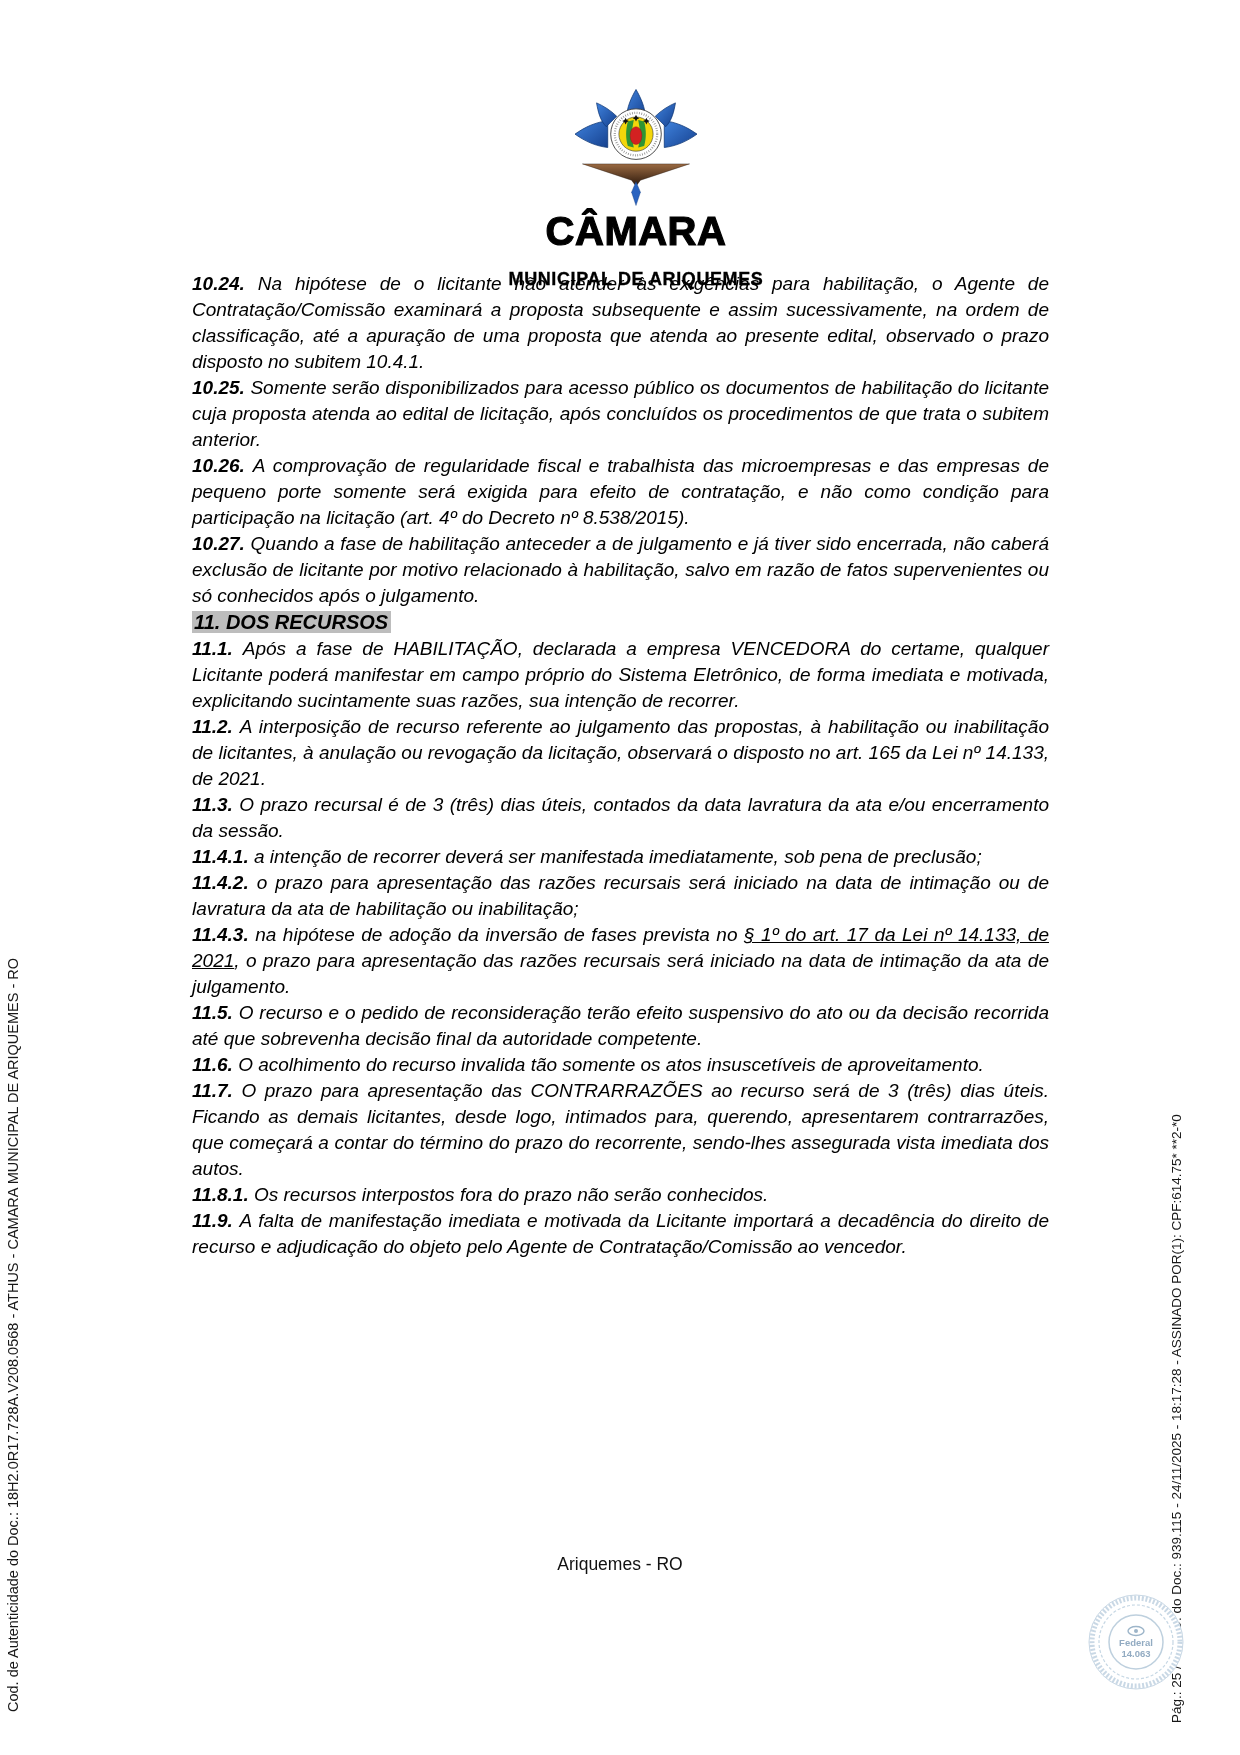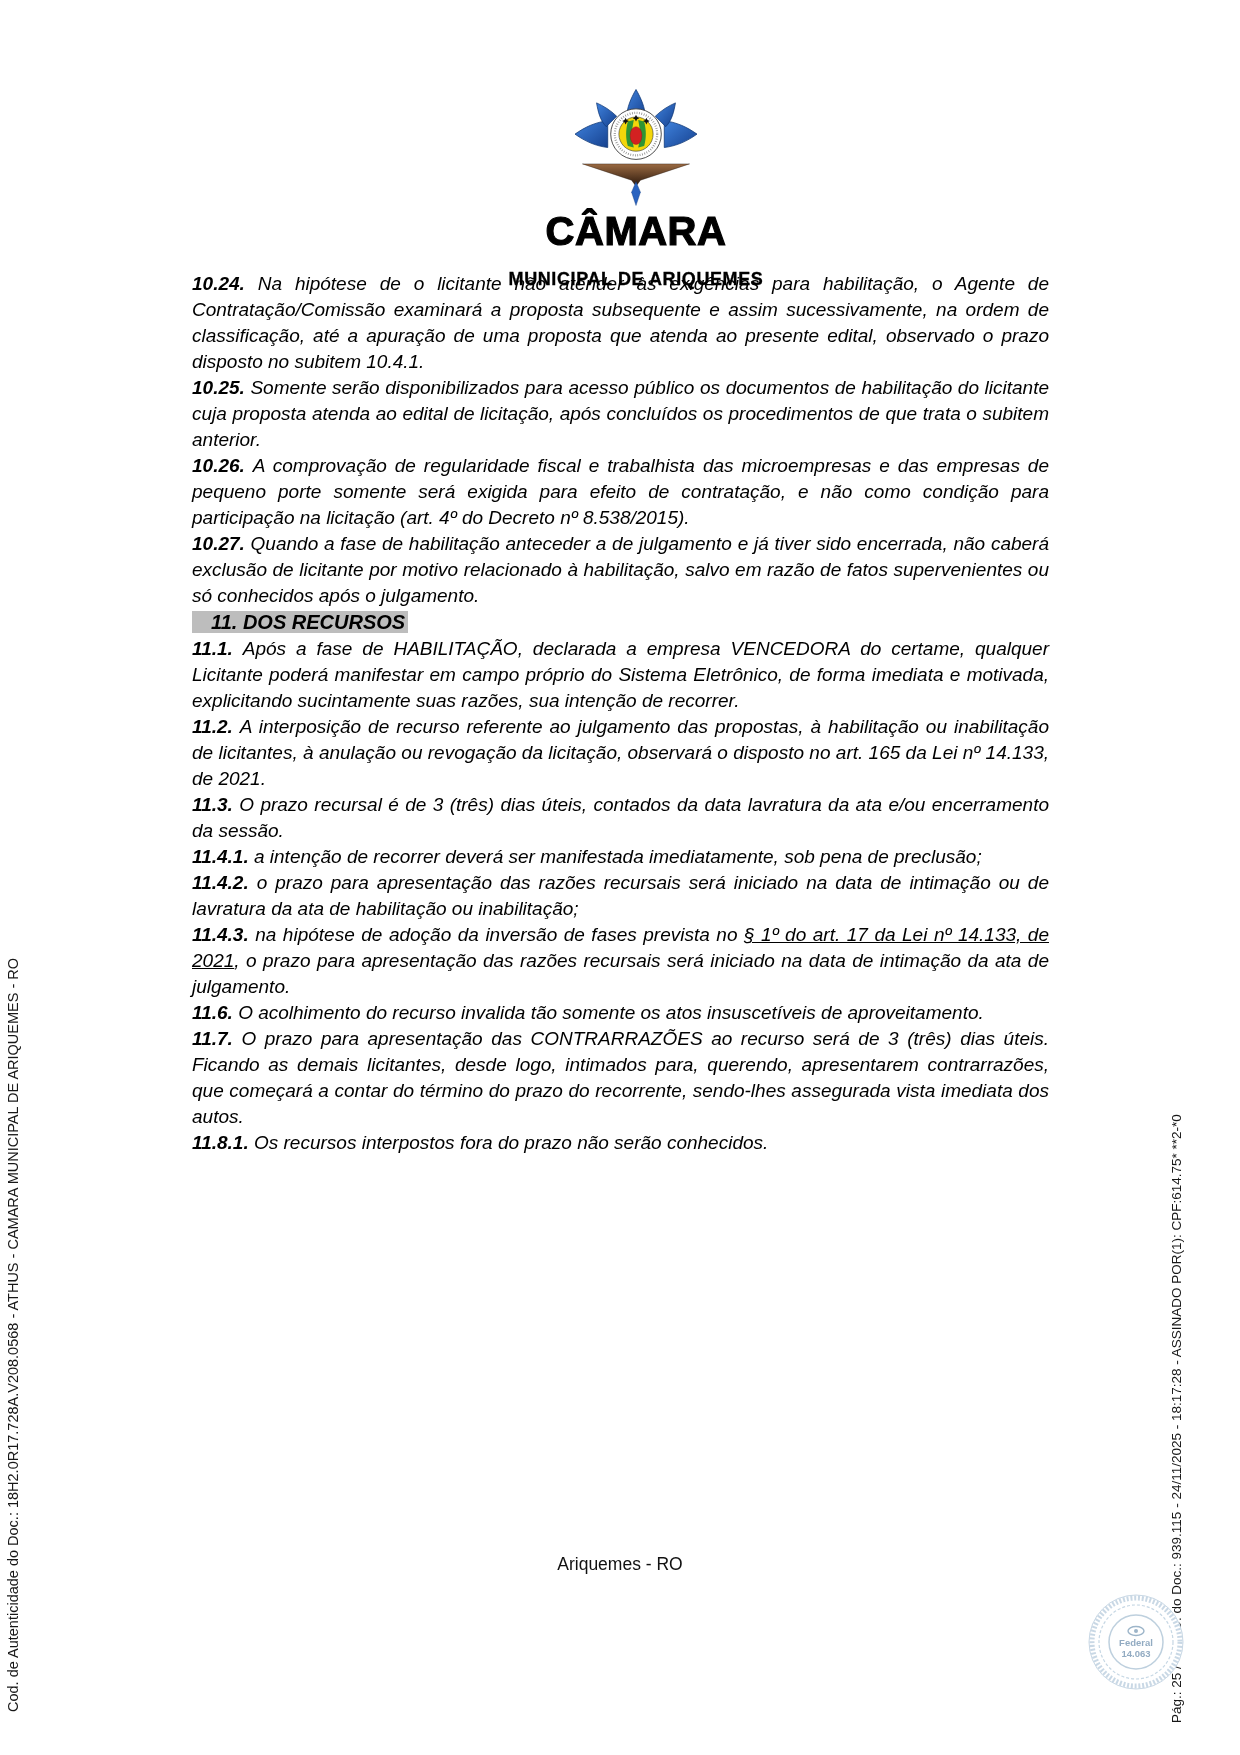--- a/index.html
+++ b/index.html
@@ -14,21 +14,21 @@
               -webkit-text-stroke:1.2px #000;margin-top:1px;}
   .logo-sub{font-size:18px;font-weight:bold;letter-spacing:0.6px;margin-top:18px;
             -webkit-text-stroke:0.3px #000;}
 
   
   .content{position:absolute;left:192px;top:271px;width:857px;
            font-size:19px;line-height:26px;text-align:justify;font-style:italic;}
   .content p{margin:0;}
   .content .num{font-weight:bold;}
   .heading{margin-top:14px;text-align:left;}
-  .hl{background:#bdbdbd;font-weight:bold;padding:0 3px 0 19px;font-size:20px;}
+  .hl{background:#bdbdbd;font-weight:bold;padding:0 3px 0 2px;font-size:20px;}
   .u{text-decoration:underline;}
 
   
   .footer{position:absolute;left:0;top:1550px;width:1240px;text-align:center;
           font-size:17.5px;line-height:28px;color:#111;}
 
   
   .side{position:absolute;white-space:nowrap;transform-origin:0 0;
         transform:rotate(-90deg);color:#171717;}
   .side-left{left:5px;top:1712px;font-size:14.5px;}
@@ -87,23 +87,25 @@
       <p><span class="num">10.25. </span><span>Somente serão disponibilizados para acesso público os documentos de habilitação do licitante cuja proposta atenda ao edital de licitação, após concluídos os procedimentos de que trata o subitem anterior.</span></p>
       <p><span class="num">10.26. </span><span>A comprovação de regularidade fiscal e trabalhista das microempresas e das empresas de pequeno porte somente será exigida para efeito de contratação, e não como condição para participação na licitação (art. 4º do Decreto nº 8.538/2015).</span></p>
       <p><span class="num">10.27. </span><span>Quando a fase de habilitação anteceder a de julgamento e já tiver sido encerrada, não caberá exclusão de licitante por motivo relacionado à habilitação, salvo em razão de fatos supervenientes ou só conhecidos após o julgamento.</span></p>
       <p class="heading"><span class="hl">11. DOS RECURSOS</span></p>
       <p><span class="num">11.1. </span><span>Após a fase de HABILITAÇÃO, declarada a empresa VENCEDORA do certame, qualquer Licitante poderá manifestar em campo próprio do Sistema Eletrônico, de forma imediata e motivada, explicitando sucintamente suas razões, sua intenção de recorrer.</span></p>
       <p><span class="num">11.2. </span><span>A interposição de recurso referente ao julgamento das propostas, à habilitação ou inabilitação de licitantes, à anulação ou revogação da licitação, observará o disposto no art. 165 da Lei nº 14.133, de 2021.</span></p>
       <p><span class="num">11.3. </span><span>O prazo recursal é de 3 (três) dias úteis, contados da data lavratura da ata e/ou encerramento da sessão.</span></p>
       <p><span class="num">11.4.1. </span><span>a intenção de recorrer deverá ser manifestada imediatamente, sob pena de preclusão;</span></p>
       <p><span class="num">11.4.2. </span><span>o prazo para apresentação das razões recursais será iniciado na data de intimação ou de lavratura da ata de habilitação ou inabilitação;</span></p>
       <p><span class="num">11.4.3. </span><span>na hipótese de adoção da inversão de fases prevista no </span><span class="u">§ 1º do art. 17 da Lei nº 14.133, de 2021</span><span>, o prazo para apresentação das razões recursais será iniciado na data de intimação da ata de julgamento.</span></p>
+      <p><span class="num">11.5. </span><span>O recurso e o pedido de reconsideração terão efeito suspensivo do ato ou da decisão recorrida até que sobrevenha decisão final da autoridade competente.</span></p>
       <p><span class="num">11.6. </span><span>O acolhimento do recurso invalida tão somente os atos insuscetíveis de aproveitamento.</span></p>
       <p><span class="num">11.7. </span><span>O prazo para apresentação das CONTRARRAZÕES ao recurso será de 3 (três) dias úteis. Ficando as demais licitantes, desde logo, intimados para, querendo, apresentarem contrarrazões, que começará a contar do término do prazo do recorrente, sendo-lhes assegurada vista imediata dos autos.</span></p>
       <p><span class="num">11.8.1. </span><span>Os recursos interpostos fora do prazo não serão conhecidos.</span></p>
+      <p><span class="num">11.9. </span><span>A falta de manifestação imediata e motivada da Licitante importará a decadência do direito de recurso e adjudicação do objeto pelo Agente de Contratação/Comissão ao vencedor.</span></p>
     </div>
 
   <div class="footer">
     <div>Ariquemes - RO</div>
   </div>
 
   <div class="side side-left">Cod. de Autenticidade do Doc.: 18H2.0R17.728A.V208.0568 - ATHUS - CAMARA MUNICIPAL DE ARIQUEMES - RO</div>
   <div class="side side-right">Pág.: 25 / 43 - ID. do Doc.: 939.115 - 24/11/2025 - 18:17:28 - ASSINADO POR(1): CPF:614.75* **2-*0</div>
 
   <svg class="stamp" viewBox="-50 -50 100 100" xmlns="http://www.w3.org/2000/svg">

